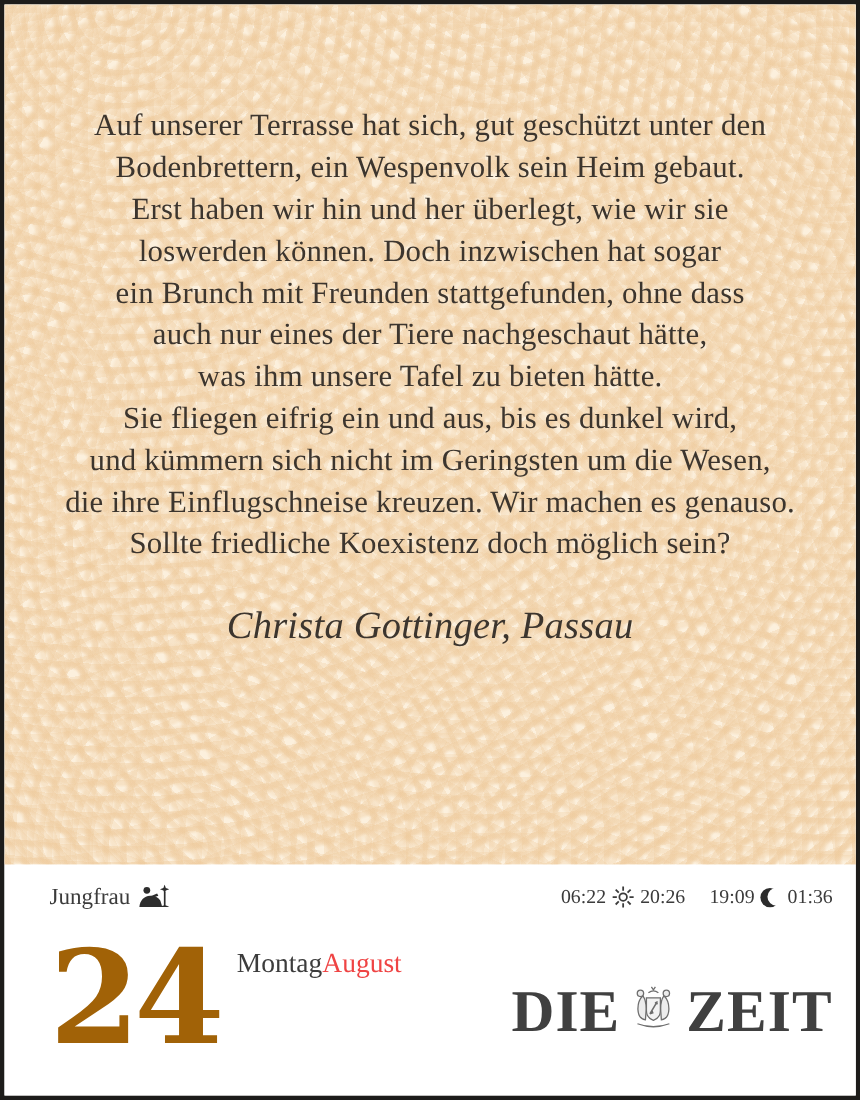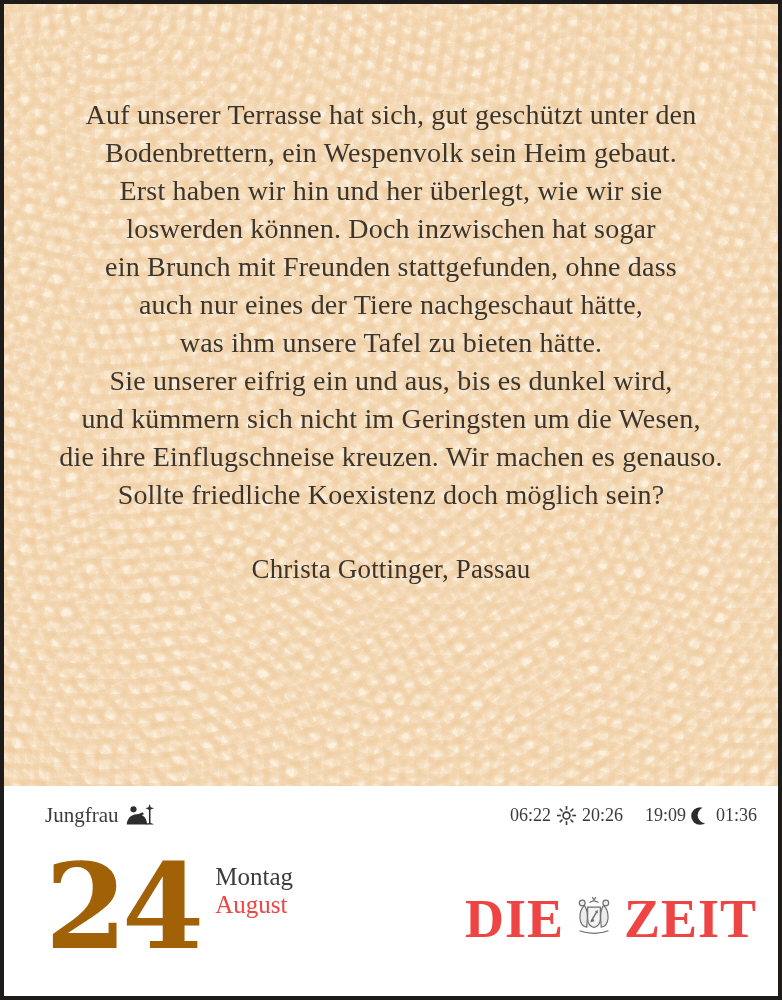--- a/index.html
+++ b/index.html
@@ -31,21 +31,22 @@
   }
   .quote {
     width: 690px; margin: 0 auto;
     text-align: center;
     color: #3c352e;
     font-size: 28px; line-height: 38px;
     letter-spacing: .2px;
   }
   .attribution {
     margin-top: 36px;
-    font-size: 27px;
+    font-style: italic;
+    font-size: 35px;
     color: #3c352e;
     text-align: center;
   }
 
   
   .info-area {
     flex: 1;
     background: #ffffff;
     padding: 17px 21px 4px 41px;
   }
@@ -65,30 +66,30 @@
   .big-day {
     font-family: "DejaVu Serif", serif;
     font-weight: 700;
     font-size: 118px; line-height: .82;
     letter-spacing: -5px;
     color: #a16207;
   }
   .day-meta {
     margin-left: 16px; margin-top: 4px;
     height: 90px;
-    display: flex; flex-direction: column; justify-content: flex-start;
+    display: flex; flex-direction: row; justify-content: flex-end;
   }
   .weekday { font-size: 25px; color: #3c3c3c; }
   .month   { font-size: 25px; color: #ef4444; font-weight: 400; }
 
   .logo {
     margin-left: auto; align-self: flex-end;
     display: inline-flex; align-items: center;
     margin-bottom: 10px;
-    color: #ef4444;
+    color: #404040;
     font-family: "Liberation Serif", serif;
     font-weight: 700; font-size: 54px; line-height: 1;
     letter-spacing: 1px;
   }
   .logo .crest { margin: 0 1px 2px 1px; }
 
   .icon svg { display: block; }
 </style>
 </head>
 <body>
@@ -97,21 +98,21 @@
 
   <div class="quote-area">
     <div class="quote">
       <div>Auf unserer Terrasse hat sich, gut geschützt unter den</div>
       <div>Bodenbrettern, ein Wespenvolk sein Heim gebaut.</div>
       <div>Erst haben wir hin und her überlegt, wie wir sie</div>
       <div>loswerden können. Doch inzwischen hat sogar</div>
       <div>ein Brunch mit Freunden stattgefunden, ohne dass</div>
       <div>auch nur eines der Tiere nachgeschaut hätte,</div>
       <div>was ihm unsere Tafel zu bieten hätte.</div>
-      <div>Sie unserer eifrig ein und aus, bis es dunkel wird,</div>
+      <div>Sie fliegen eifrig ein und aus, bis es dunkel wird,</div>
       <div>und kümmern sich nicht im Geringsten um die Wesen,</div>
       <div>die ihre Einflugschneise kreuzen. Wir machen es genauso.</div>
       <div>Sollte friedliche Koexistenz doch möglich sein?</div>
       <div class="attribution">Christa Gottinger, Passau</div>
     </div>
   </div>
 
   <div class="info-area">
 
     <div class="astro-row">

